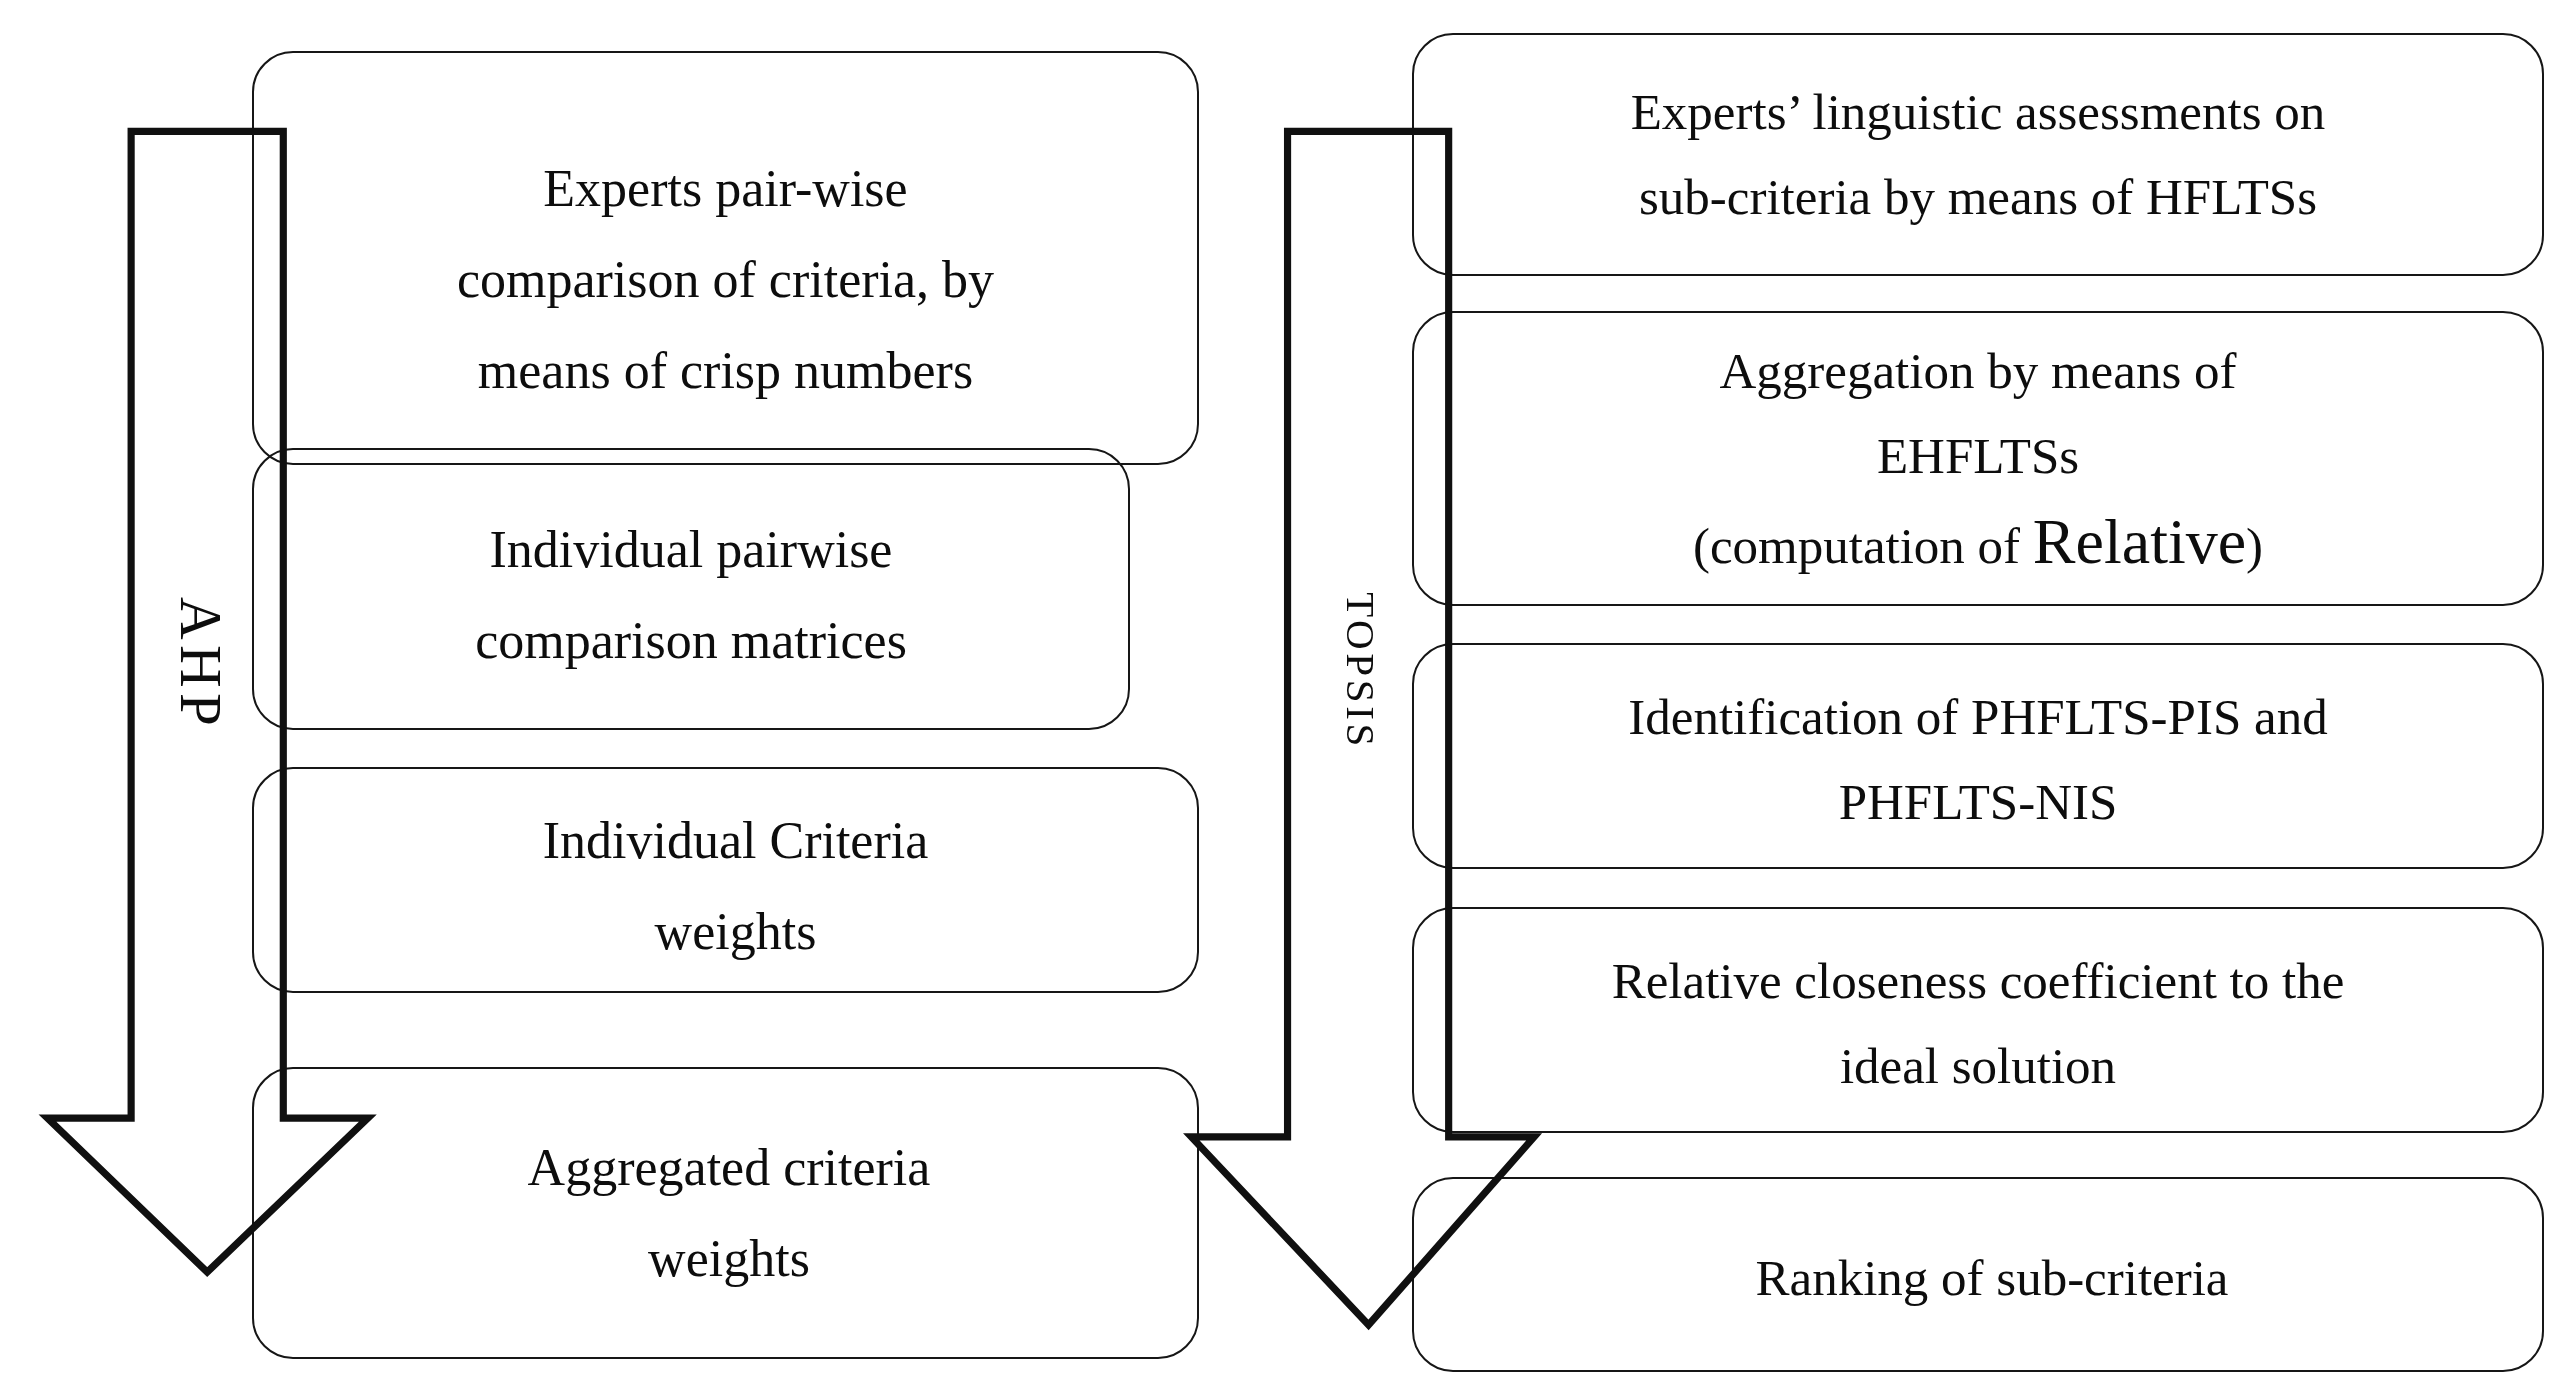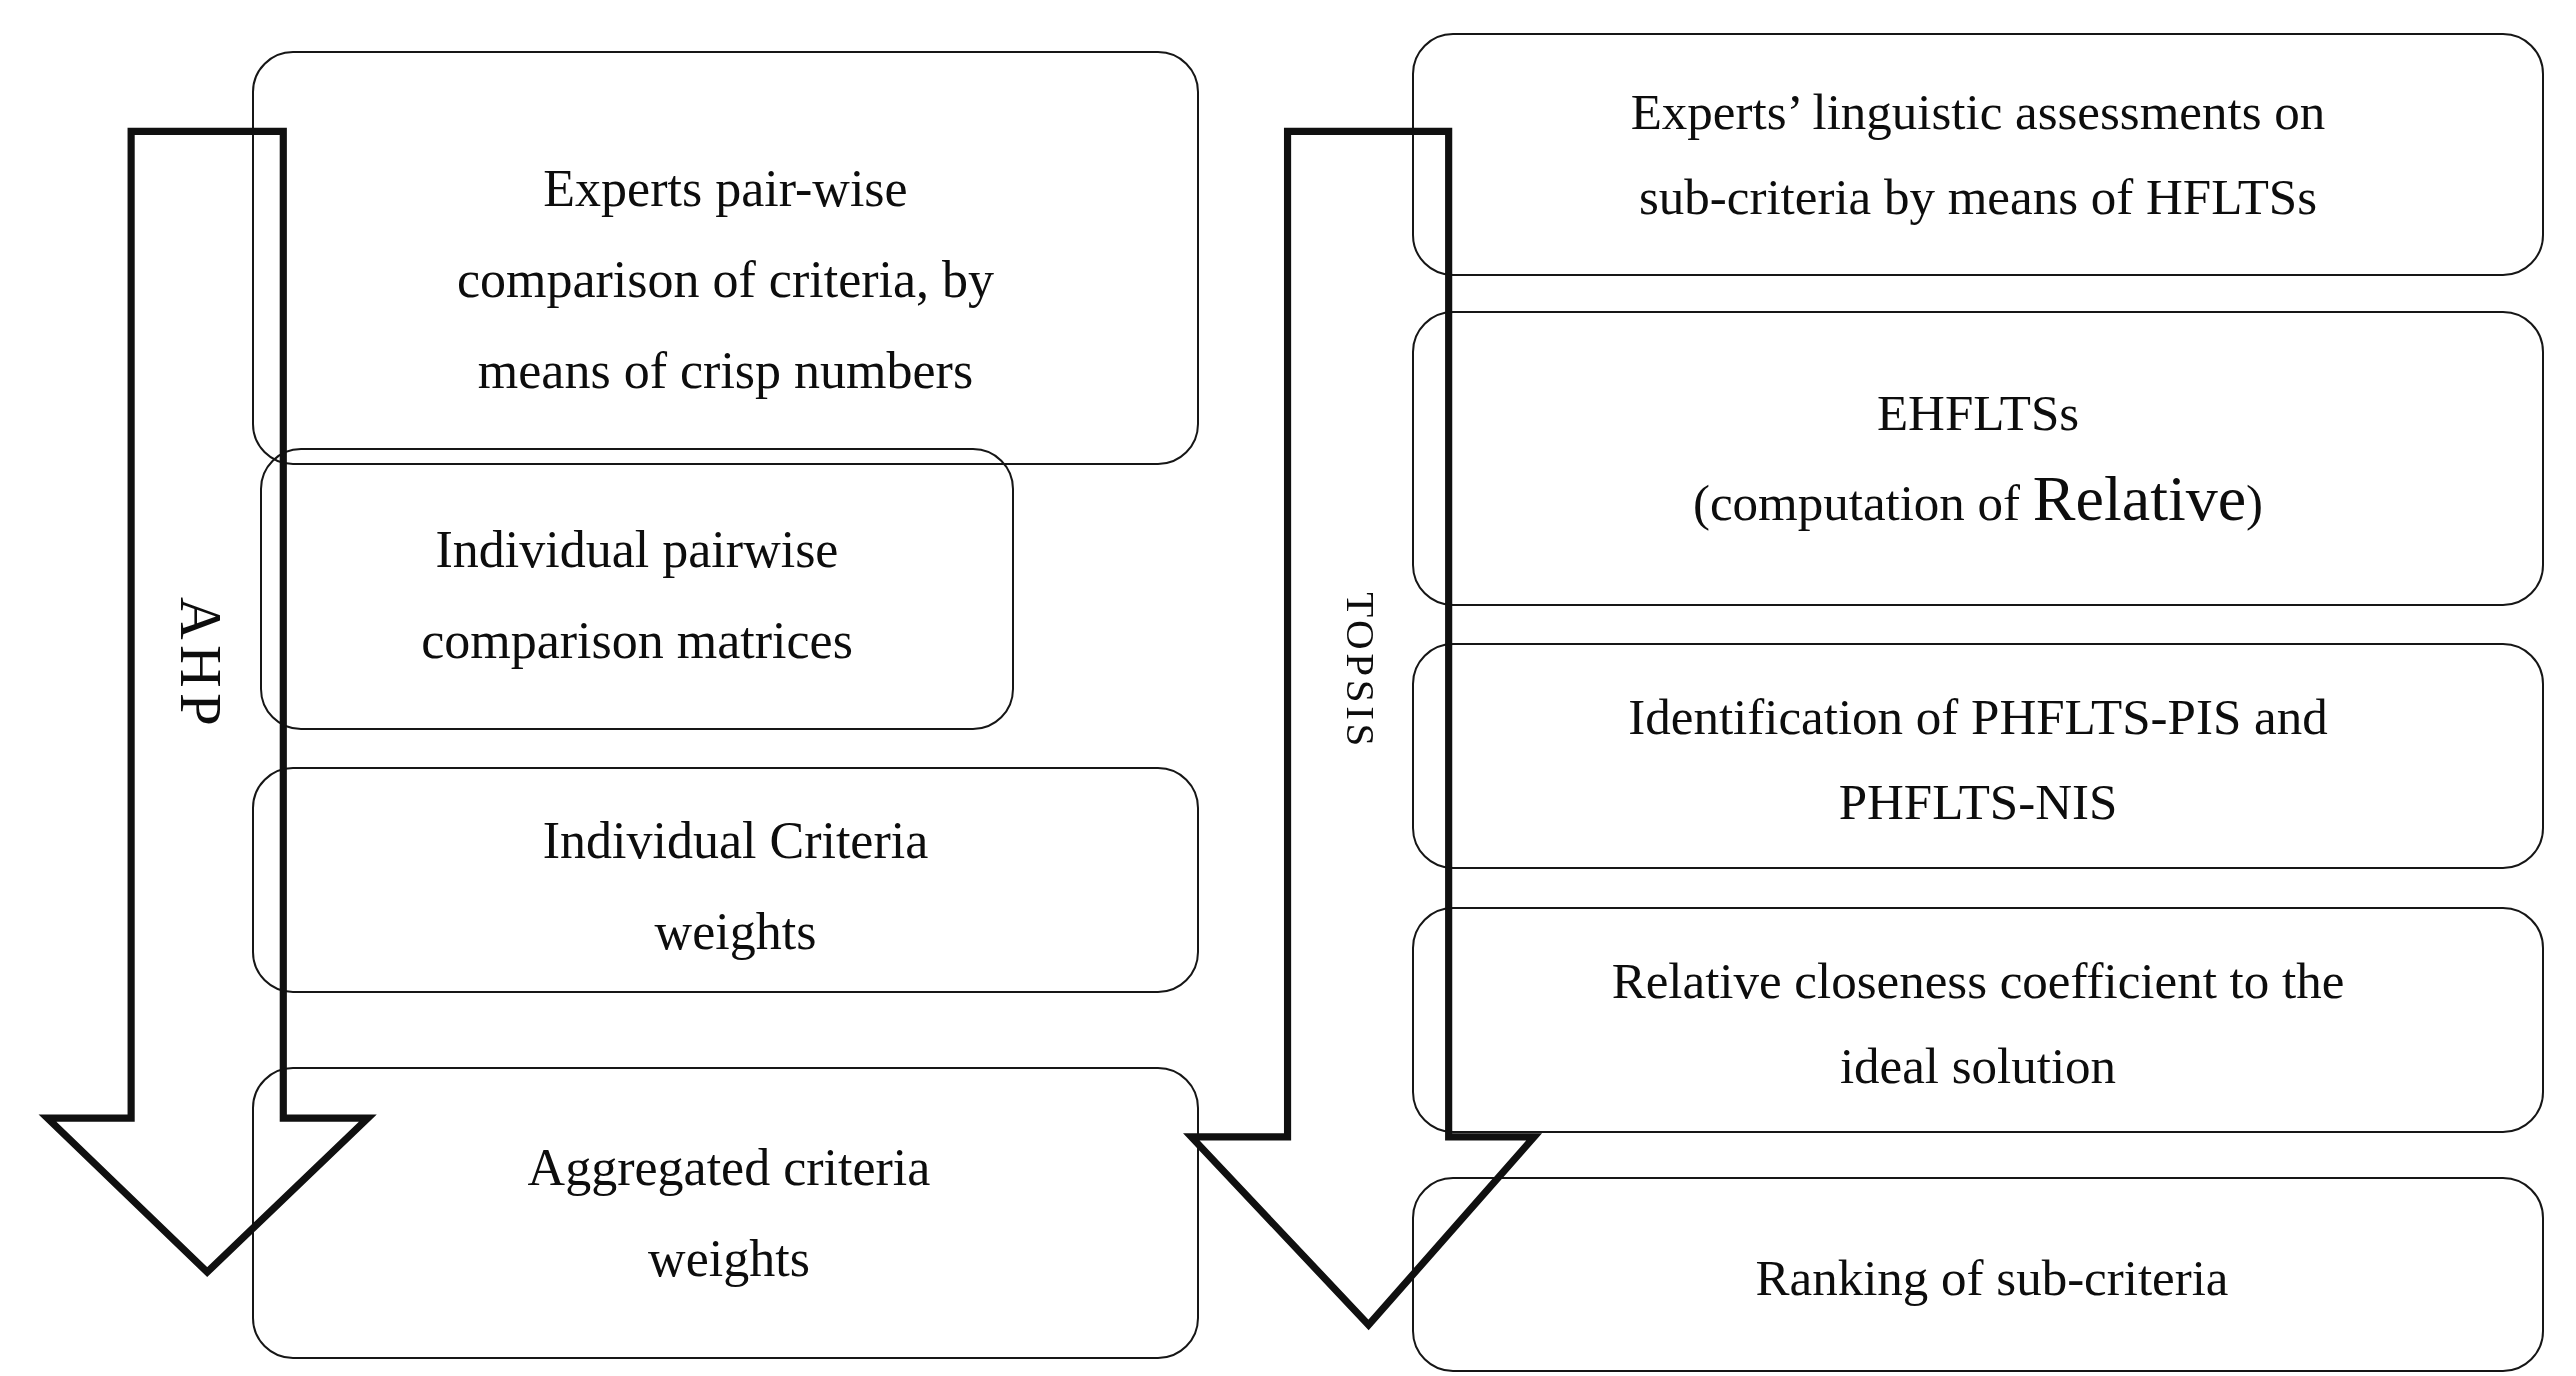--- a/index.html
+++ b/index.html
@@ -81,21 +81,21 @@
   <div class="left-col">
 
     <div class="box" style="left:252px; top:51px; width:947px; height:414px;">
       <div class="box-text pt-lg">
         <span class="line">Experts pair-wise</span>
         <span class="line">comparison of criteria, by</span>
         <span class="line">means of crisp numbers</span>
       </div>
     </div>
 
-    <div class="box" style="left:252px; top:448px; width:754px; height:282px;margin-left:8px;">
+    <div class="box" style="left:252px; top:448px; width:878px; height:282px;">
       <div class="box-text pt-sm">
         <span class="line">Individual pairwise</span>
         <span class="line">comparison matrices</span>
       </div>
     </div>
 
     <div class="box" style="left:252px; top:767px; width:947px; height:226px;padding-left:20px;">
       <div class="box-text pt-sm">
         <span class="line">Individual Criteria</span>
         <span class="line">weights</span>
@@ -115,20 +115,21 @@
 
     <div class="box" style="left:1412px; top:33px; width:1132px; height:243px;">
       <div class="box-text">
         <span class="line">Experts’ linguistic assessments on</span>
         <span class="line">sub-criteria by means of HFLTSs</span>
       </div>
     </div>
 
     <div class="box" style="left:1412px; top:311px; width:1132px; height:295px;">
       <div class="box-text">
+        <span class="line">Aggregation by means of</span>
         <span class="line">EHFLTSs</span>
         <span class="line">
           <span>(computation of </span><span class="em-big">Relative</span><span>)</span>
         </span>
       </div>
     </div>
 
     <div class="box" style="left:1412px; top:643px; width:1132px; height:226px;">
       <div class="box-text pt-xs">
         <span class="line">Identification of PHFLTS-PIS and</span>

